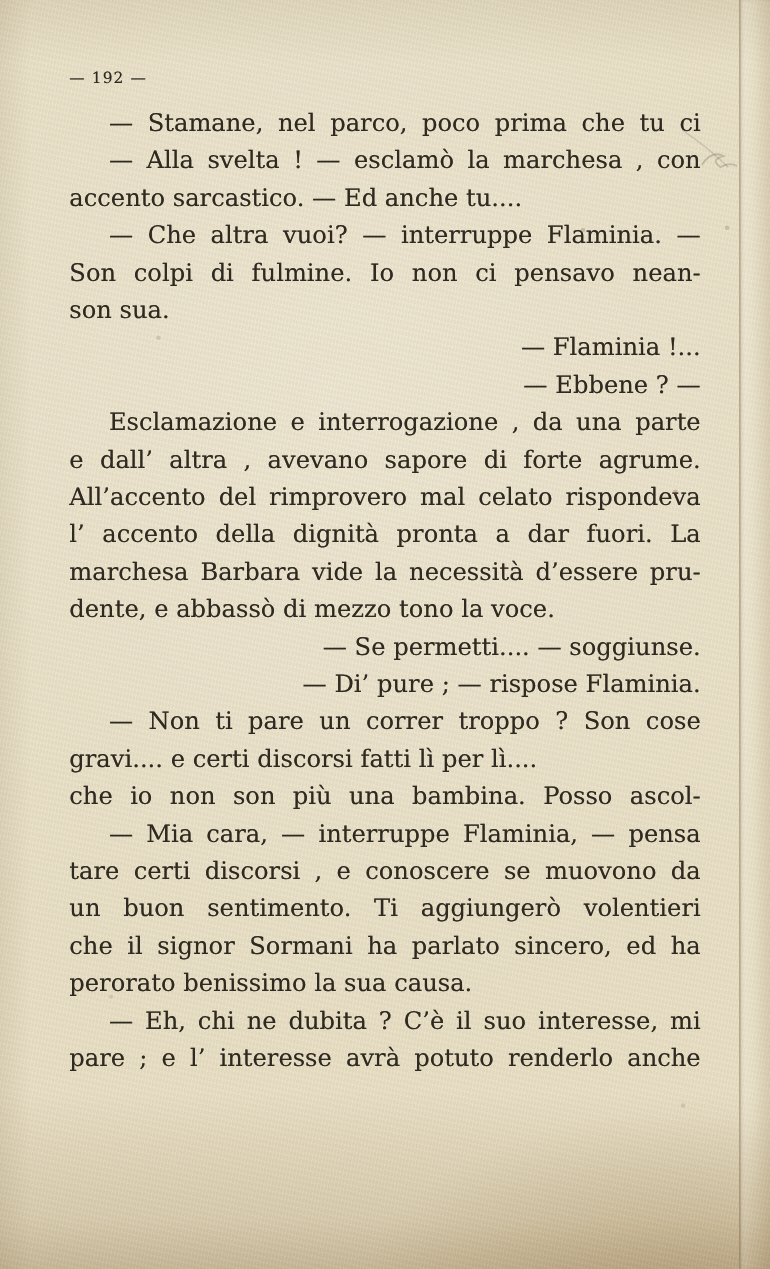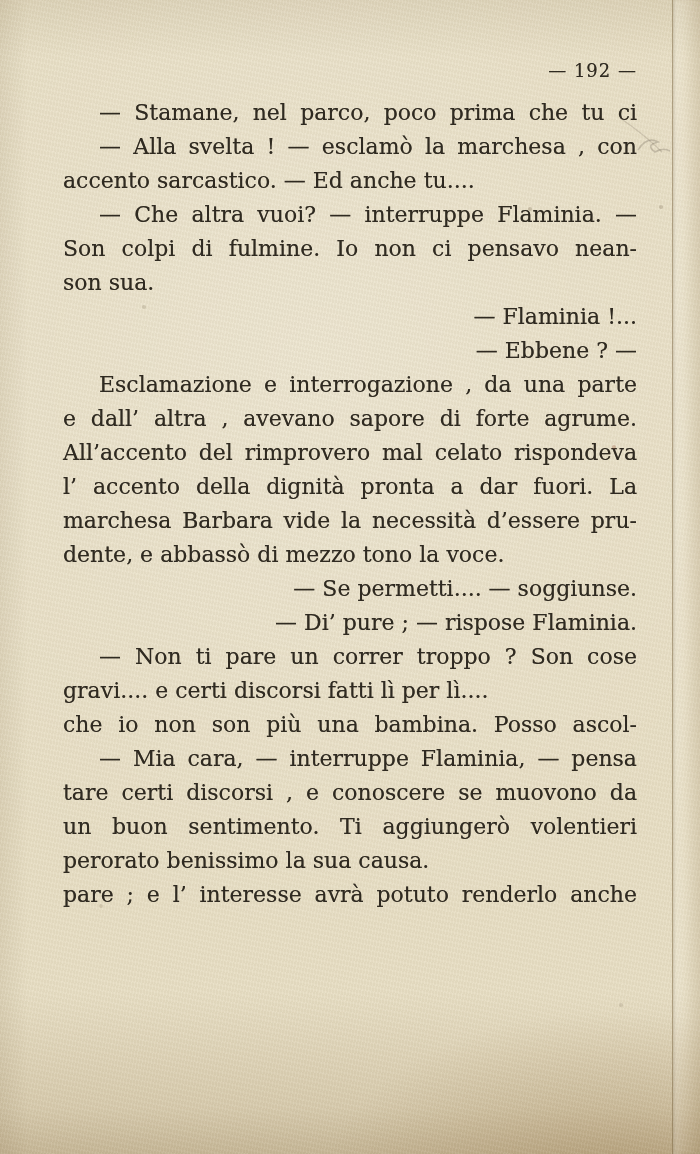--- a/index.html
+++ b/index.html
@@ -24,21 +24,21 @@
       repeating-linear-gradient(12deg, rgba(255,255,255,0.030) 0 2px, rgba(110,90,55,0.022) 2px 5px);
   }
   .edge-strip{
     position:absolute;top:0;right:0;width:27px;height:1154px;
     border-left:1px solid rgba(125,105,70,0.45);
     background:linear-gradient(90deg, rgba(255,255,255,0.20), rgba(255,255,255,0.06) 40%, rgba(120,95,55,0.14));
     box-shadow:inset 2px 0 3px -1px rgba(120,100,60,0.28);
   }
   .header{
     position:absolute;top:58px;left:63px;width:574px;
-    text-align:right;font-size:18px;line-height:26px;
+    text-align:left;font-size:14px;line-height:26px;
     color:#2f2a21;letter-spacing:1px;
     text-shadow:0 0 0.5px rgba(45,38,26,0.55);
   }
   .textblock{
     position:absolute;top:96px;left:63px;width:574px;
     color:#2f2a21;font-size:22px;
     text-shadow:0 0 0.5px rgba(45,38,26,0.55);
   }
   .line{height:34px;line-height:34px;text-align:left;}
   .line.just{text-align:justify;text-align-last:justify;}
@@ -82,21 +82,23 @@
       <div class="line just">marchesa Barbara vide la necessità d’essere pru-</div>
       <div class="line">dente, e abbassò di mezzo tono la voce.</div>
       <div class="line ind">— Se permetti.... — soggiunse.</div>
       <div class="line ind">— Di’ pure ; — rispose Flaminia.</div>
       <div class="line just ind">— Non ti pare un correr troppo ? Son cose</div>
       <div class="line">gravi.... e certi discorsi fatti lì per lì....</div>
       <div class="line just">che io non son più una bambina. Posso ascol-</div>
       <div class="line just ind">— Mia cara, — interruppe Flaminia, — pensa</div>
       <div class="line just">tare certi discorsi , e conoscere se muovono da</div>
       <div class="line just">un buon sentimento. Ti aggiungerò volentieri</div>
+      <div class="line just">che il signor Sormani ha parlato sincero, ed ha</div>
       <div class="line">perorato benissimo la sua causa.</div>
+      <div class="line just ind">— Eh, chi ne dubita ? C’è il suo interesse, mi</div>
       <div class="line just">pare ; e l’ interesse avrà potuto renderlo anche</div>
     </div>
 
   <svg class="smudge" width="100" height="80" viewBox="0 0 100 80">
     <path d="M20 18 Q 45 35 62 52" stroke="rgba(115,102,88,0.22)" stroke-width="1.4" fill="none"></path>
     <path d="M38 50 q 9 -14 20 -8 q -13 3 -3 10 q 8 -5 15 -1" stroke="rgba(110,98,85,0.30)" stroke-width="1.6" fill="none"></path>
   </svg>
 
   <div class="specks"></div>
 

